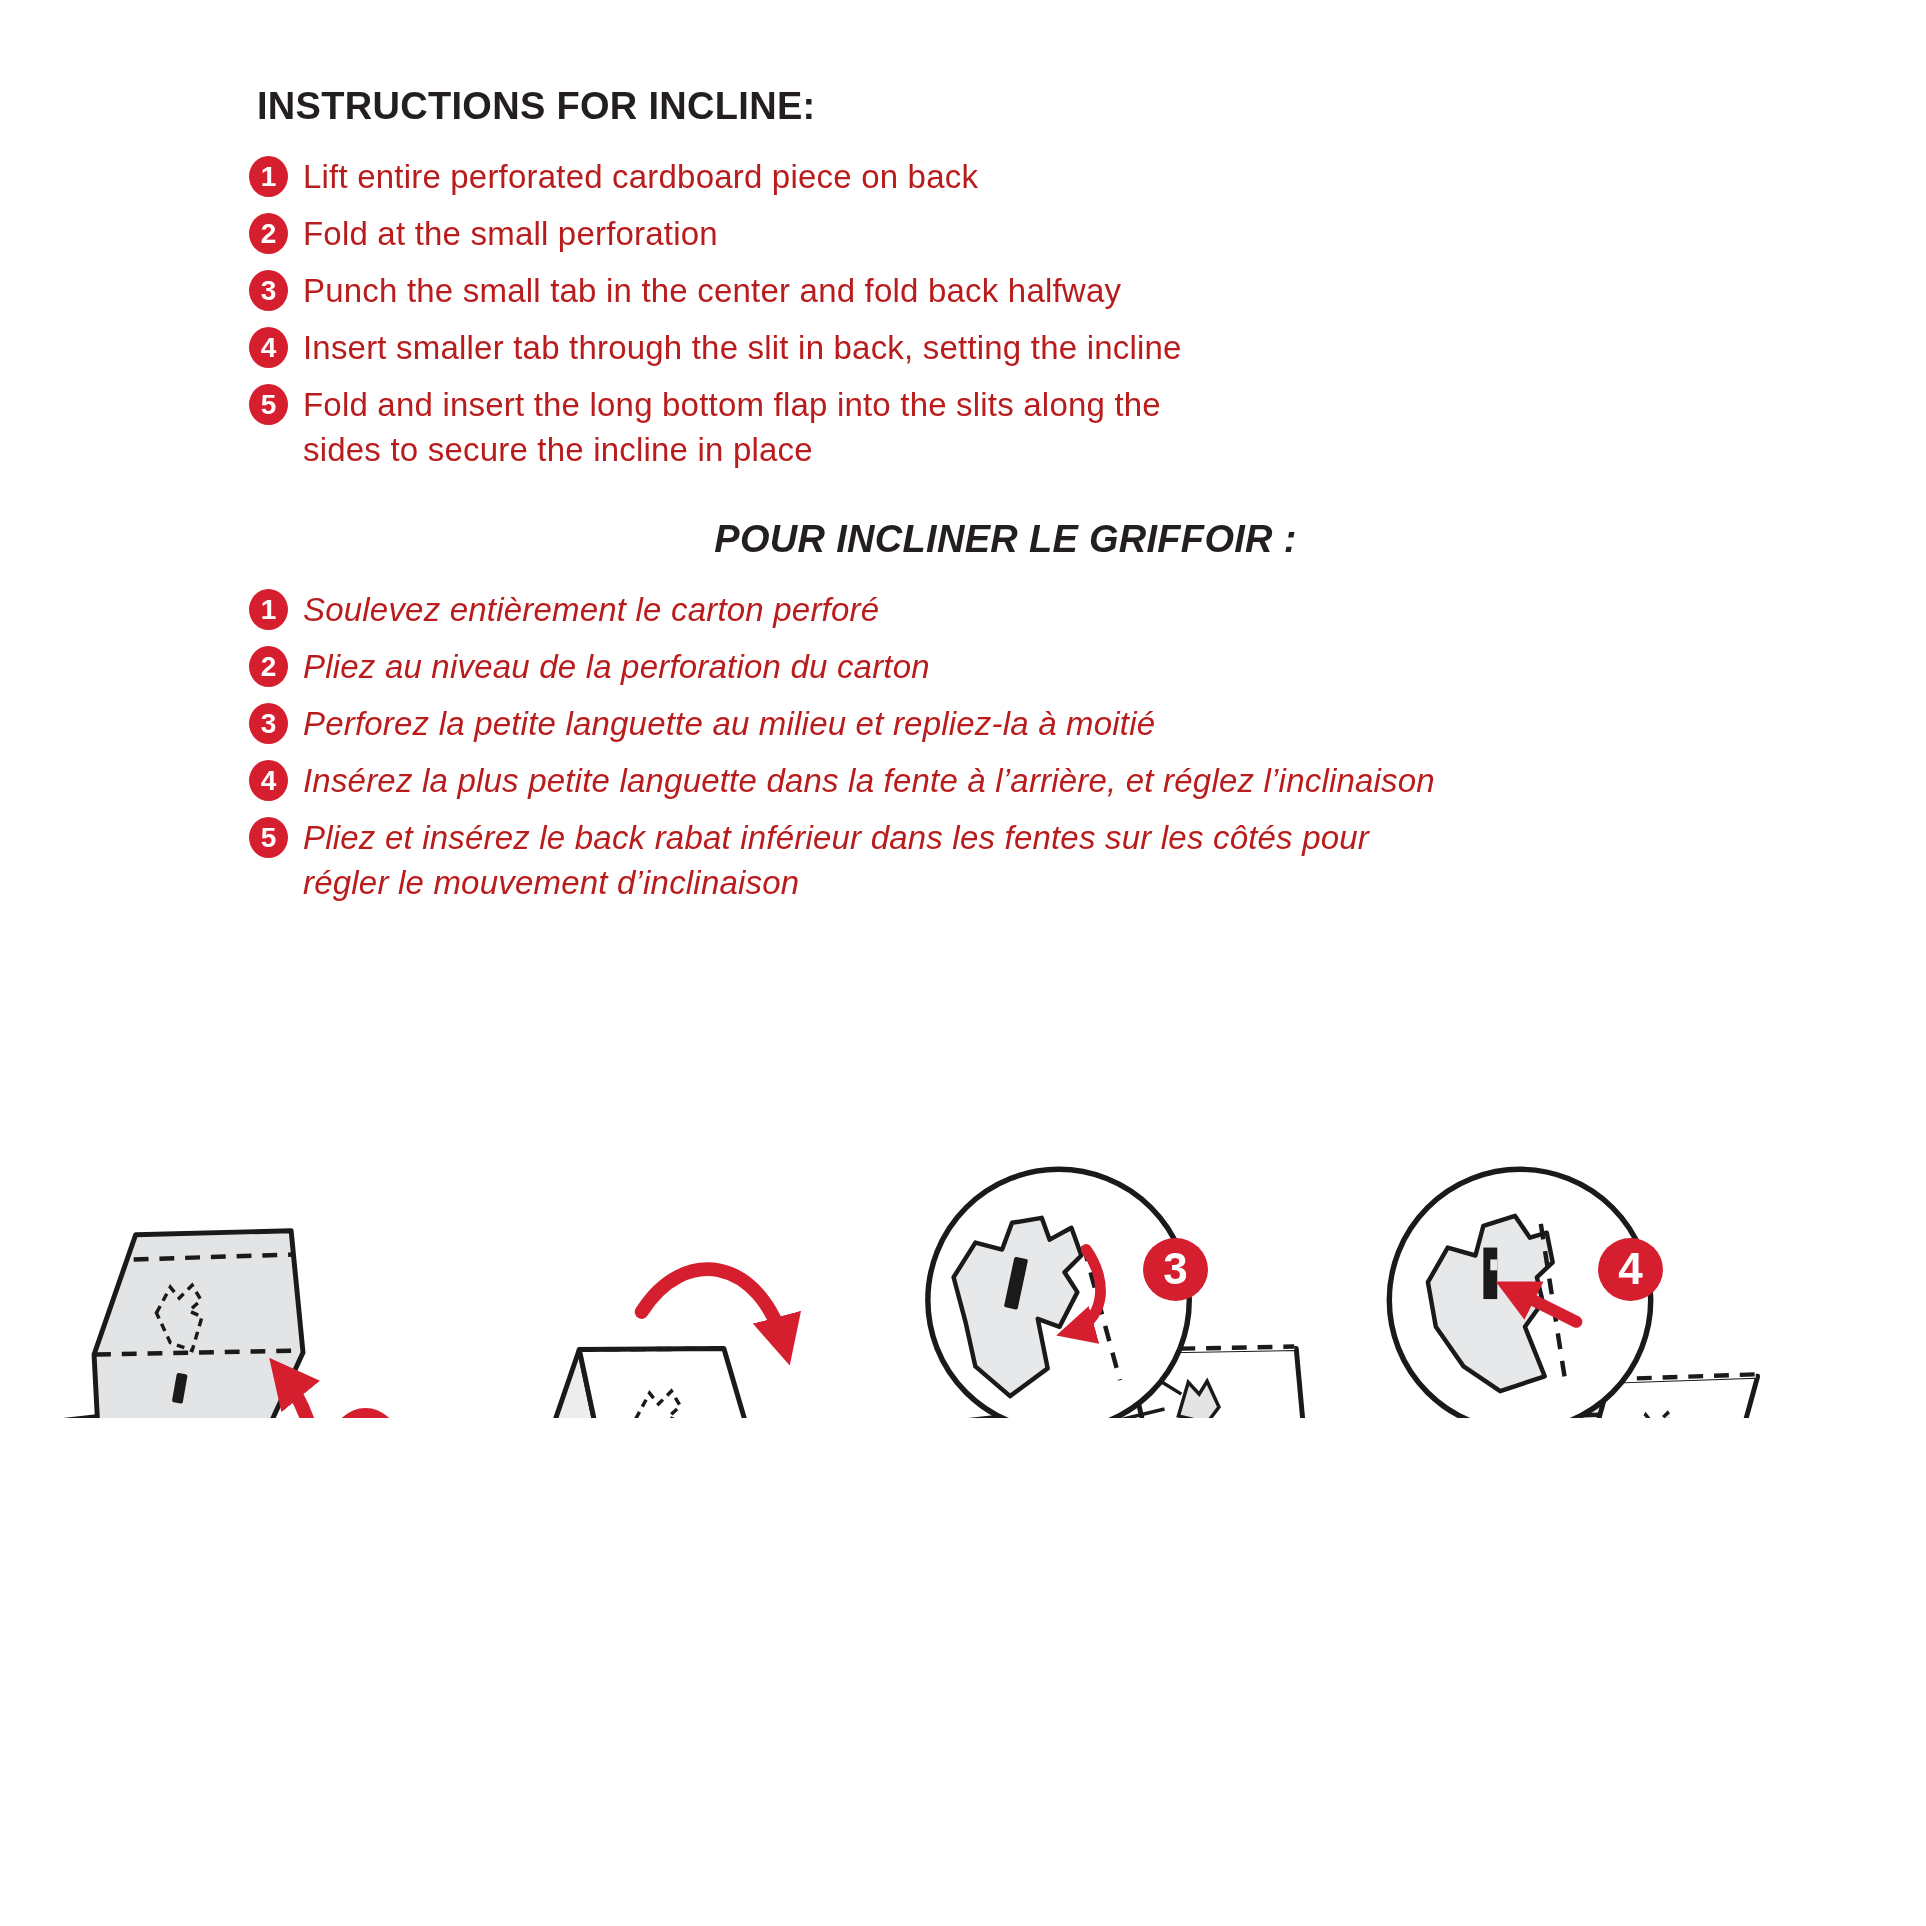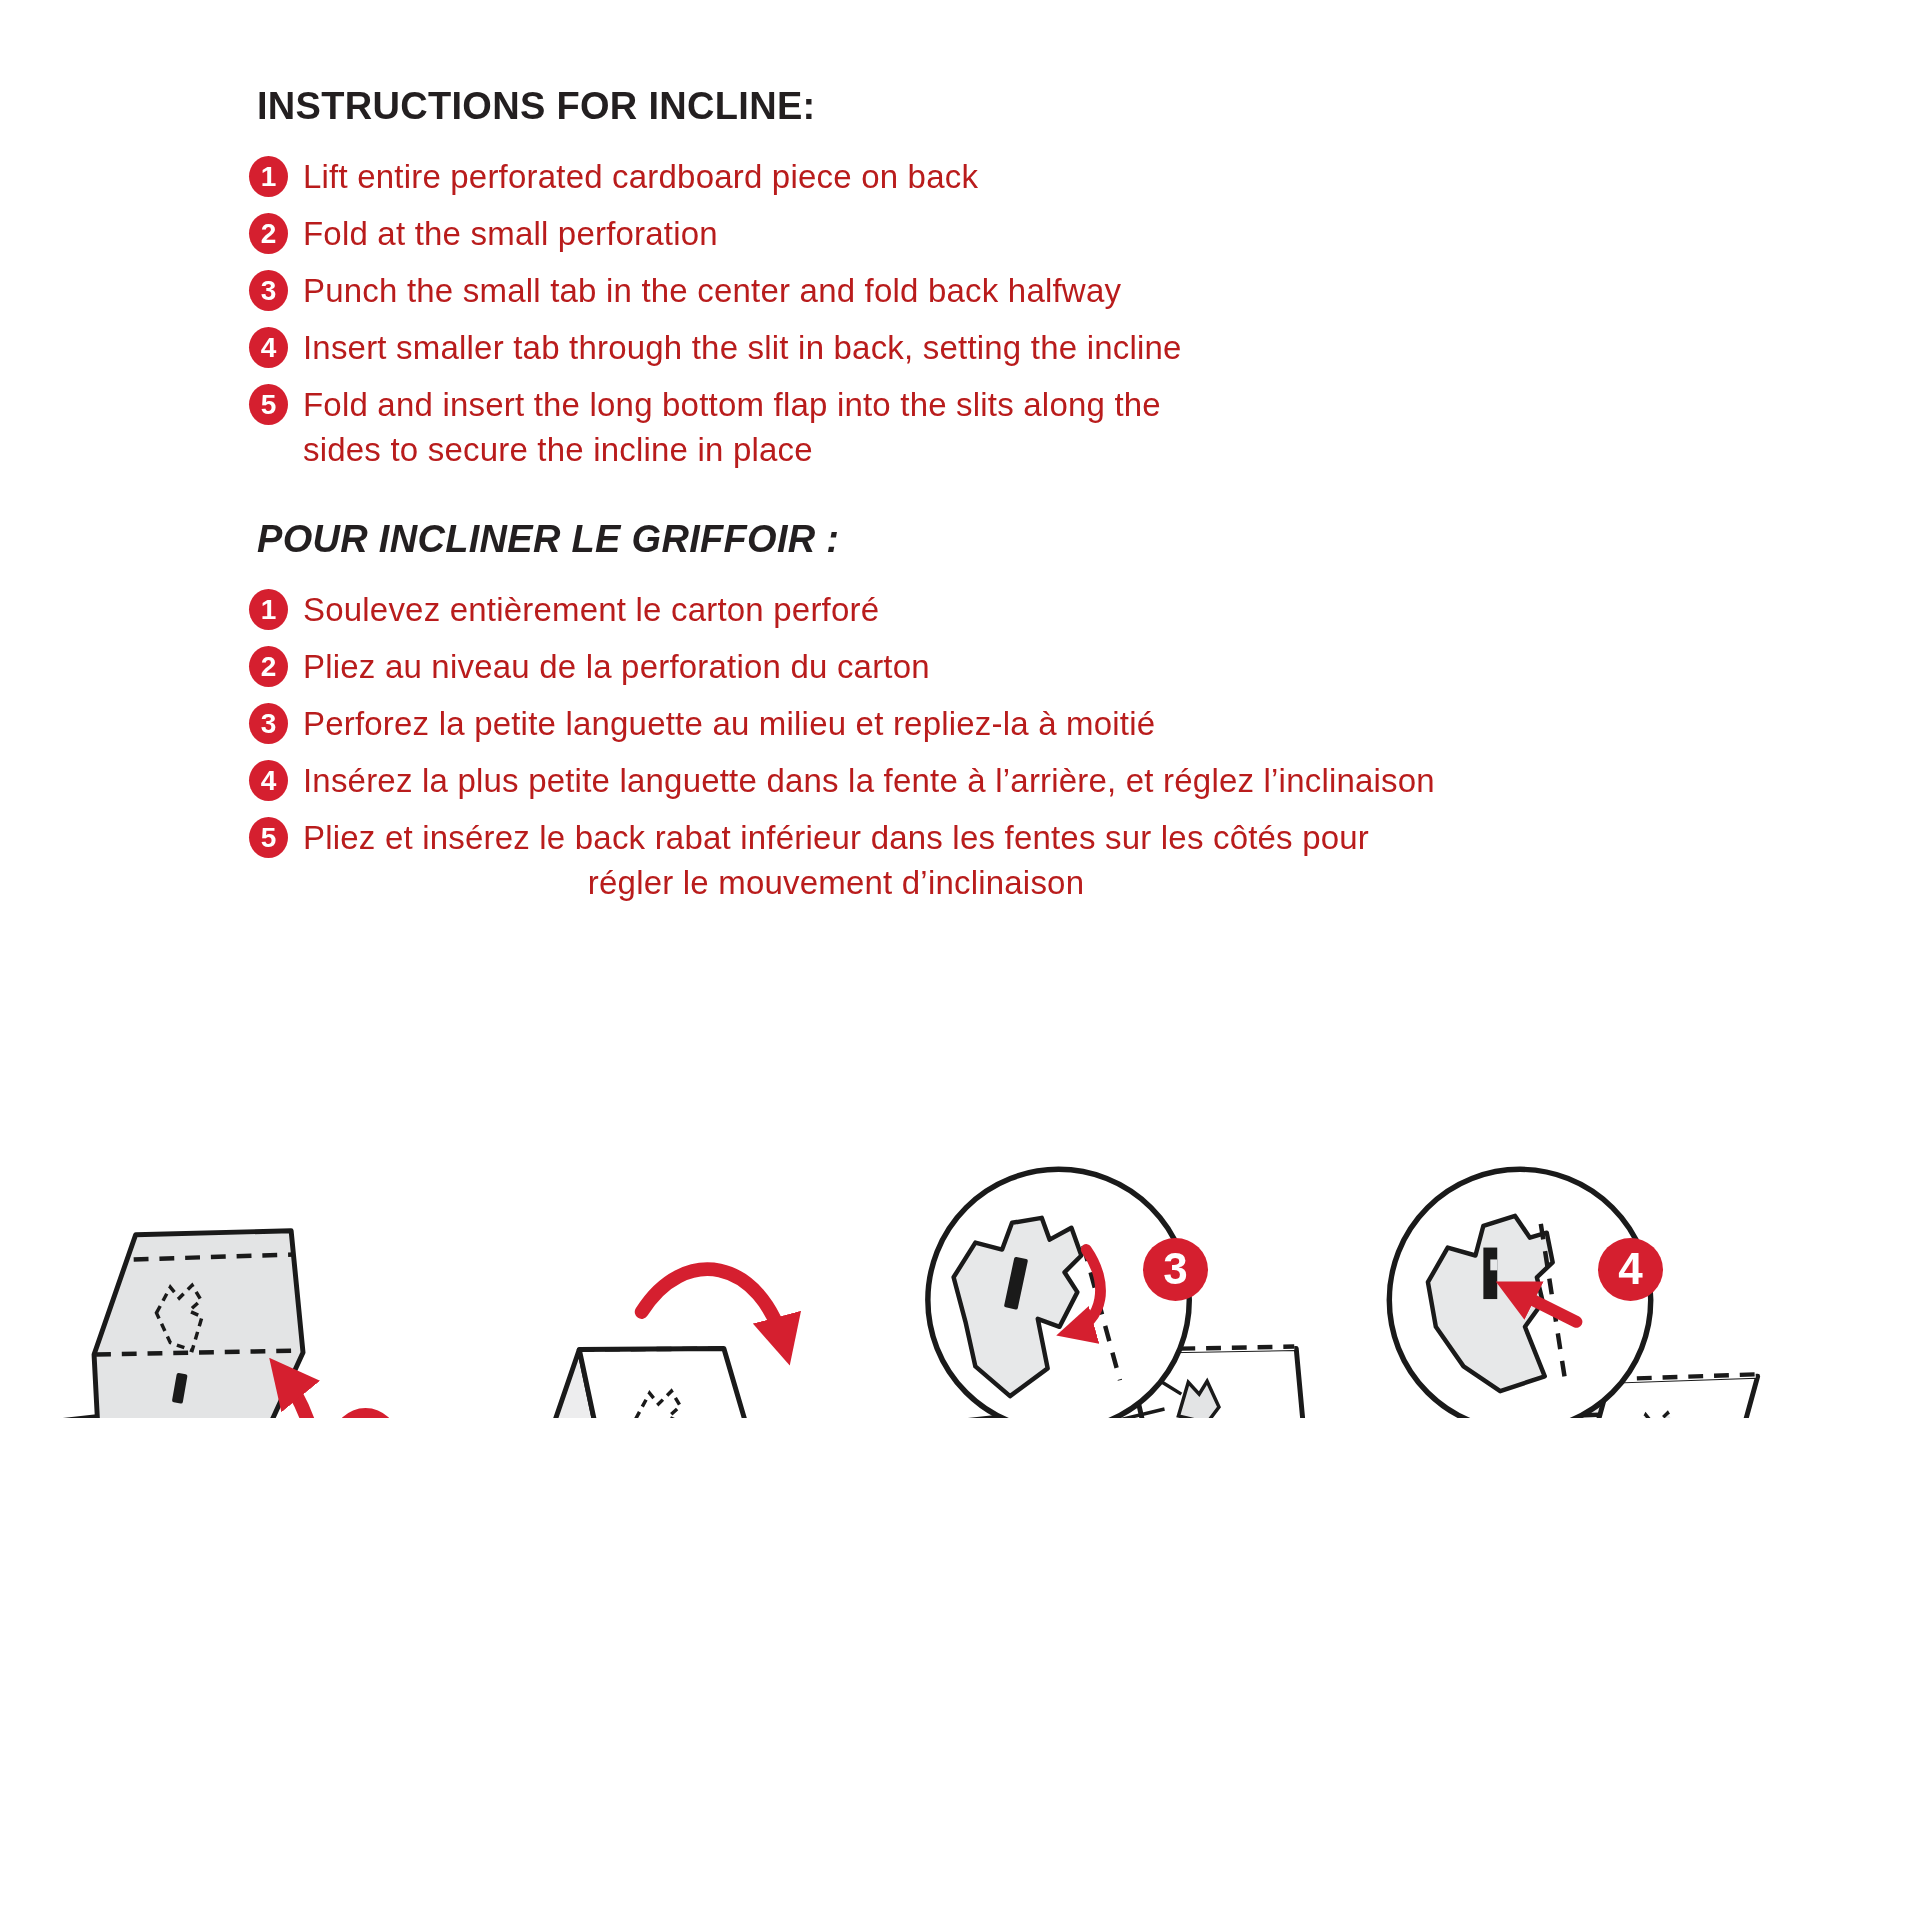--- a/index.html
+++ b/index.html
@@ -5,31 +5,31 @@
   html,body{margin:0;padding:0;background:#ffffff;}
   .sheet{
     position:relative;width:1927px;height:1418px;background:#ffffff;overflow:hidden;
     font-family:"Liberation Sans",sans-serif;color:#231f20;
   }
   
   .text-col{position:absolute;left:249px;top:85px;width:1505px;}
   .sec-heading{
     font-size:38px;font-weight:700;letter-spacing:0.3px;margin:0 0 26px 8px;color:#231f20;
   }
-  .fr .sec-heading{font-style:italic;margin-top:46px;}
+  .fr .sec-heading{font-style:italic;margin-top:46px;text-align:center;}
   .step{display:flex;align-items:flex-start;margin-bottom:12px;}
   .badge{
     flex:0 0 39px;width:39px;height:41px;border-radius:50%;background:#d51f2f;color:#ffffff;
     font-weight:700;font-size:28px;line-height:41px;text-align:center;margin-top:2px;
   }
   .stext{
     margin-left:15px;font-size:33px;line-height:45px;letter-spacing:0.2px;
     white-space:pre-line;color:#b91c1c;
   }
-  .fr .stext{text-align:center;}
+  .fr .stext{font-style:italic;}
   
   .diagram-strip{position:absolute;left:0;top:1089px;width:1927px;height:838px;}
   .dbadge{
     position:absolute;width:65px;height:63px;border-radius:50%;background:#d51f2f;color:#ffffff;
     font-weight:700;font-size:44px;display:flex;align-items:center;justify-content:center;
   }
   .dbadge span{transform:translateY(-1px);}
   svg{display:block;}
 </style>
 </head>

